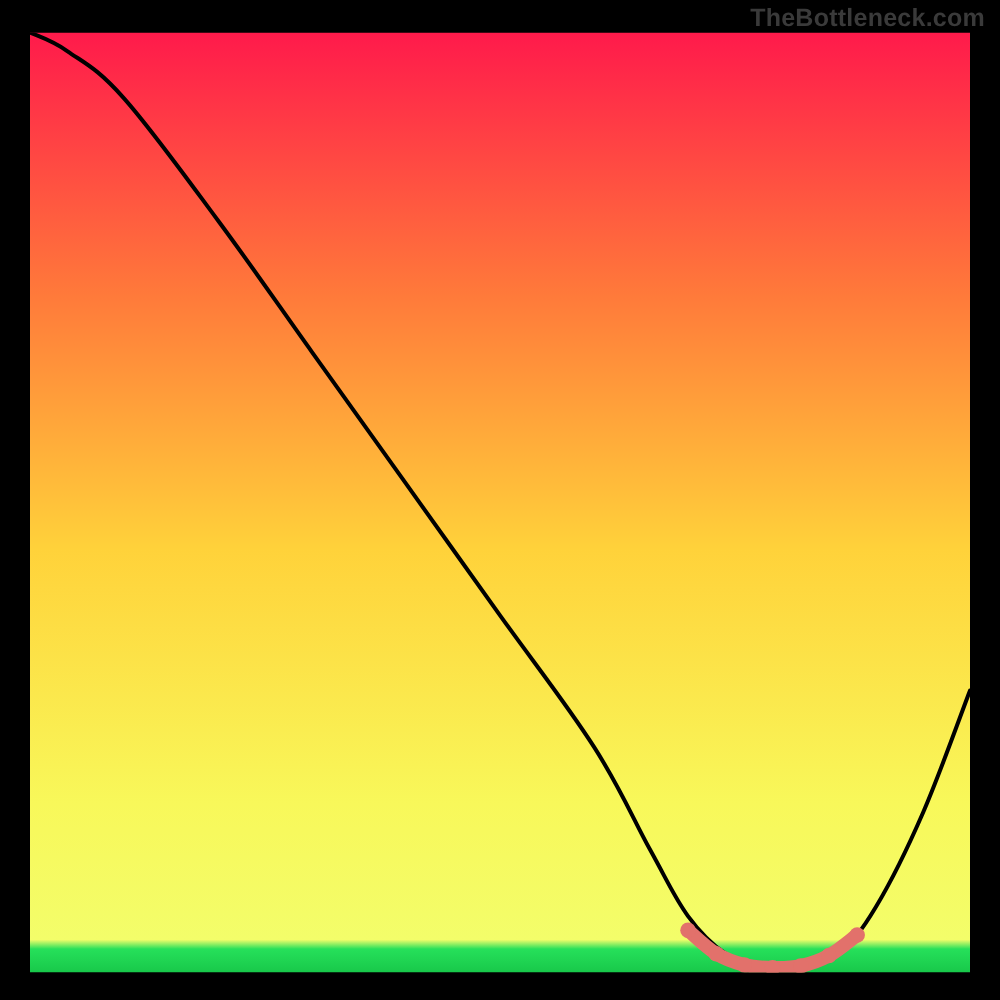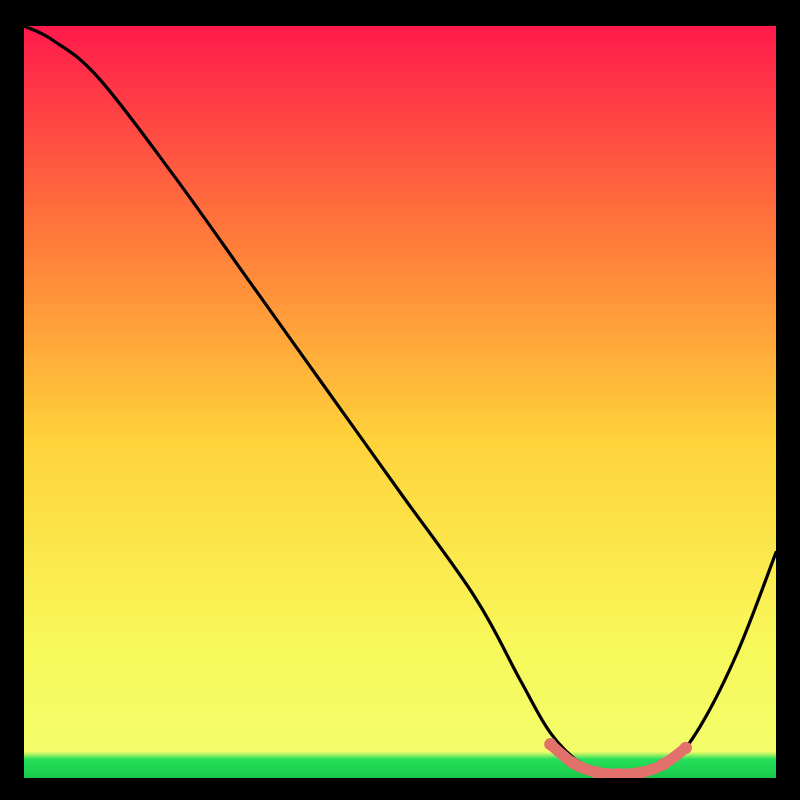--- a/index.html
+++ b/index.html
@@ -38,20 +38,21 @@
     display: block;
     width: 752px;
     height: 752px;
   }
 </style>
 </head>
 <body>
 
 <div class="stage">
 
+  <div class="watermark">TheBottleneck.com</div>
 
   <div class="plot">
     <svg viewBox="0 0 752 752" preserveAspectRatio="none">
       <defs>
         <linearGradient id="bgGrad" x1="0" y1="0" x2="0" y2="1">
           <stop offset="0" stop-color="#ff1a4b"></stop>
           <stop offset="0.28" stop-color="#ff7a3a"></stop>
           <stop offset="0.55" stop-color="#ffd23a"></stop>
           <stop offset="0.82" stop-color="#f8f85a"></stop>
           <stop offset="0.965" stop-color="#f3fd6a"></stop>

